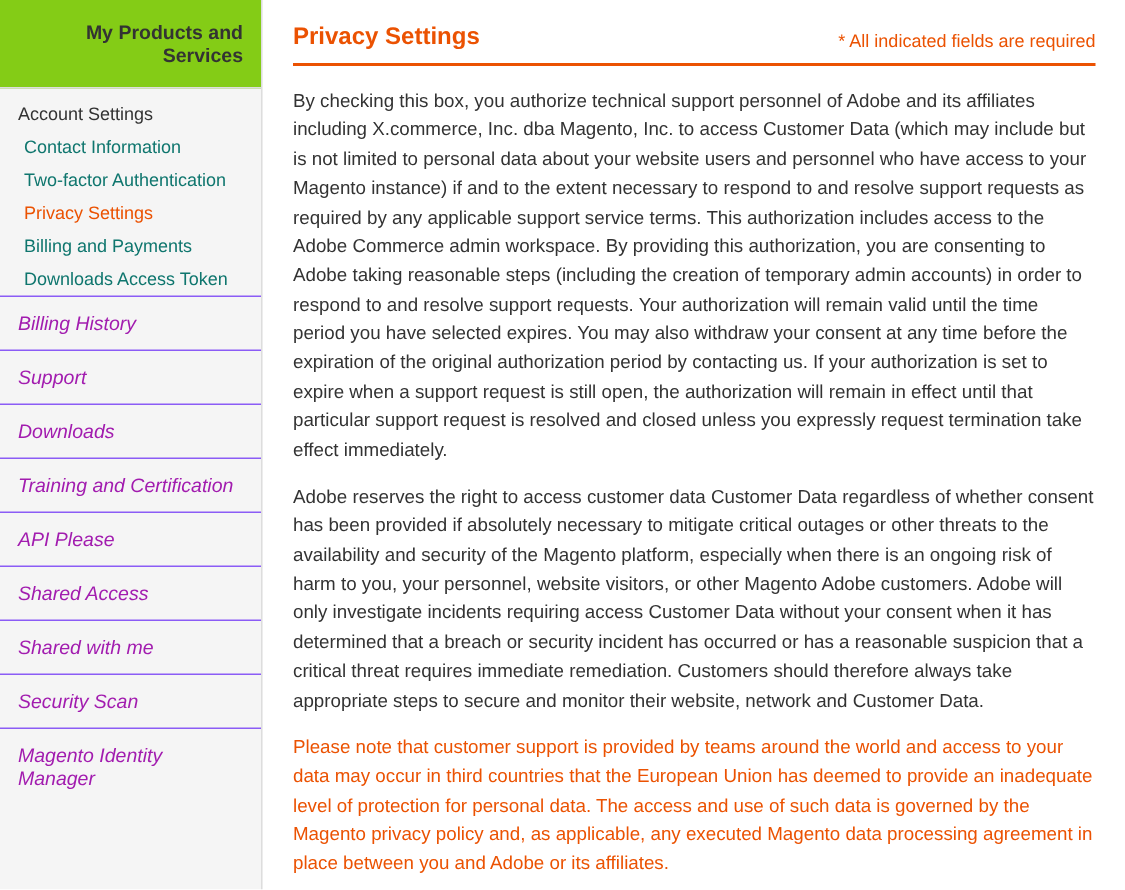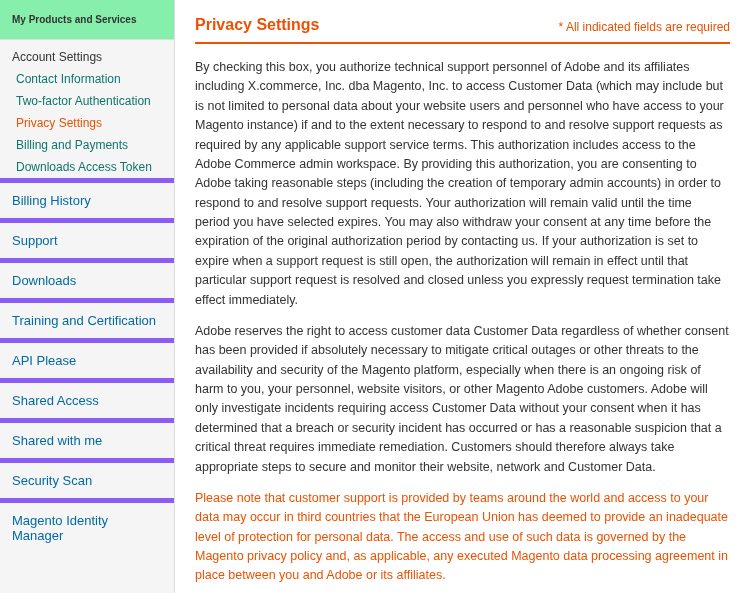--- a/index.html
+++ b/index.html
@@ -9,26 +9,27 @@
     #sidebar {
       width: 175px;
       min-width: 175px;
       background: #f5f5f5;
       border-right: 1px solid #ddd;
       overflow-y: auto;
       height: 100%;
     }
 
     .sidebar-header {
-      background: #86efac;
+      background: #84cc16;
       padding: 14px 12px;
       font-weight: bold;
-      font-size: 10px;
+      font-size: 13px;
       border-bottom: 1px solid #ddd;
       color: #333;
+      text-align: right;
     }
 
     .sidebar-section-label {
       padding: 10px 12px 4px;
       font-size: 12px;
       font-weight: normal;
       color: #333;
     }
 
     .sidebar-link {
@@ -38,24 +39,25 @@
       color: #0f766e;
       text-decoration: none;
       cursor: pointer;
     }
     .sidebar-link.active { color: #eb5202; }
 
     .sidebar-nav-item {
       display: block;
       padding: 10px 12px;
       font-size: 13px;
-      color: #0369a1;
-      border-top: 5px solid #8b5cf6;
+      color: #a21caf;
+      border-top: 1px solid #8b5cf6;
       cursor: pointer;
       background: #f5f5f5;
+      font-style: italic;
     }
 
     
     #main {
       flex: 1;
       padding: 16px 20px;
       overflow-y: auto;
       height: 100%;
     }
 

